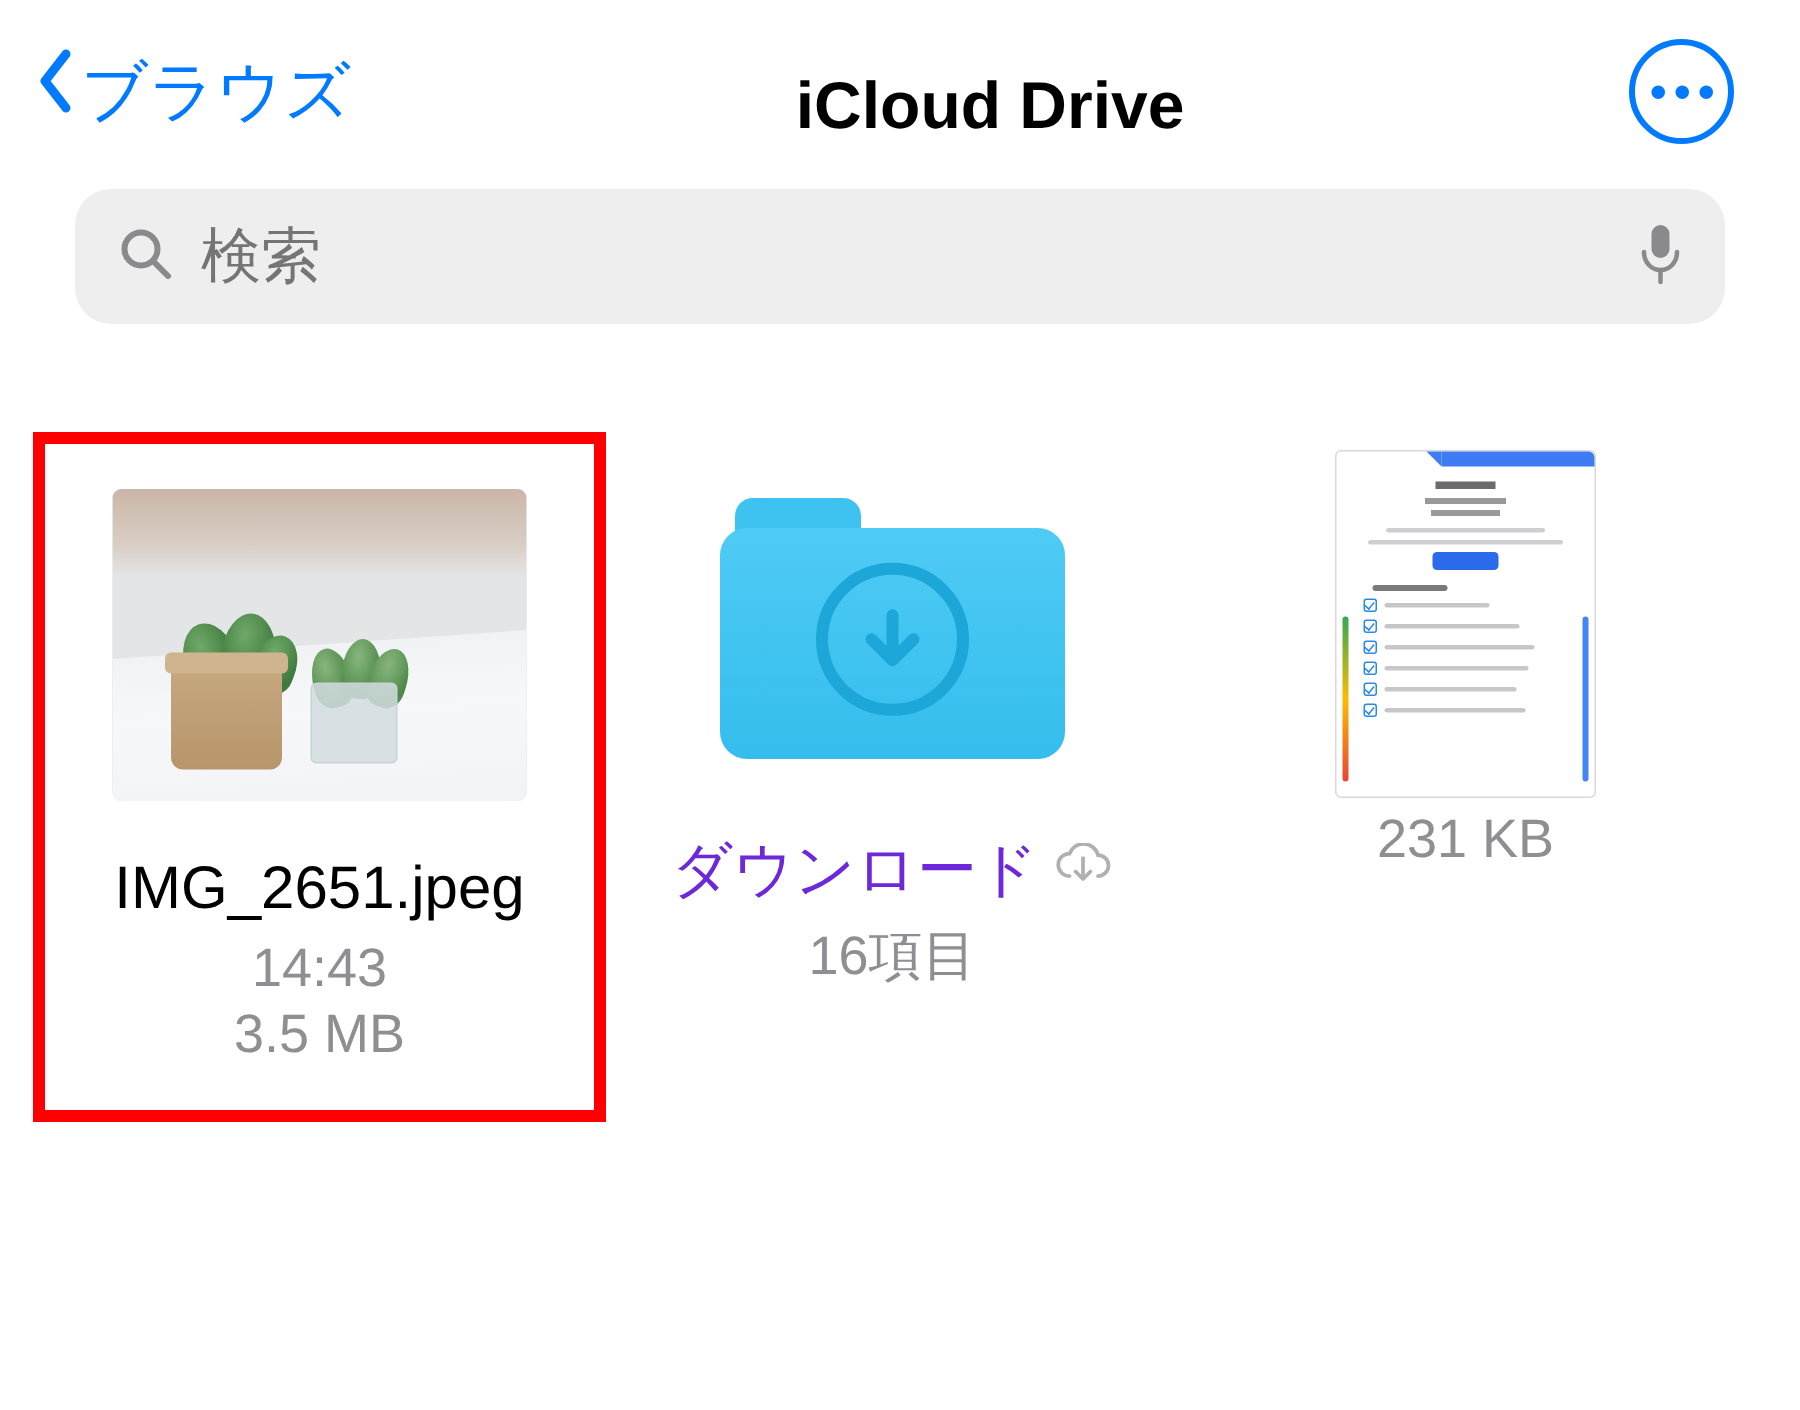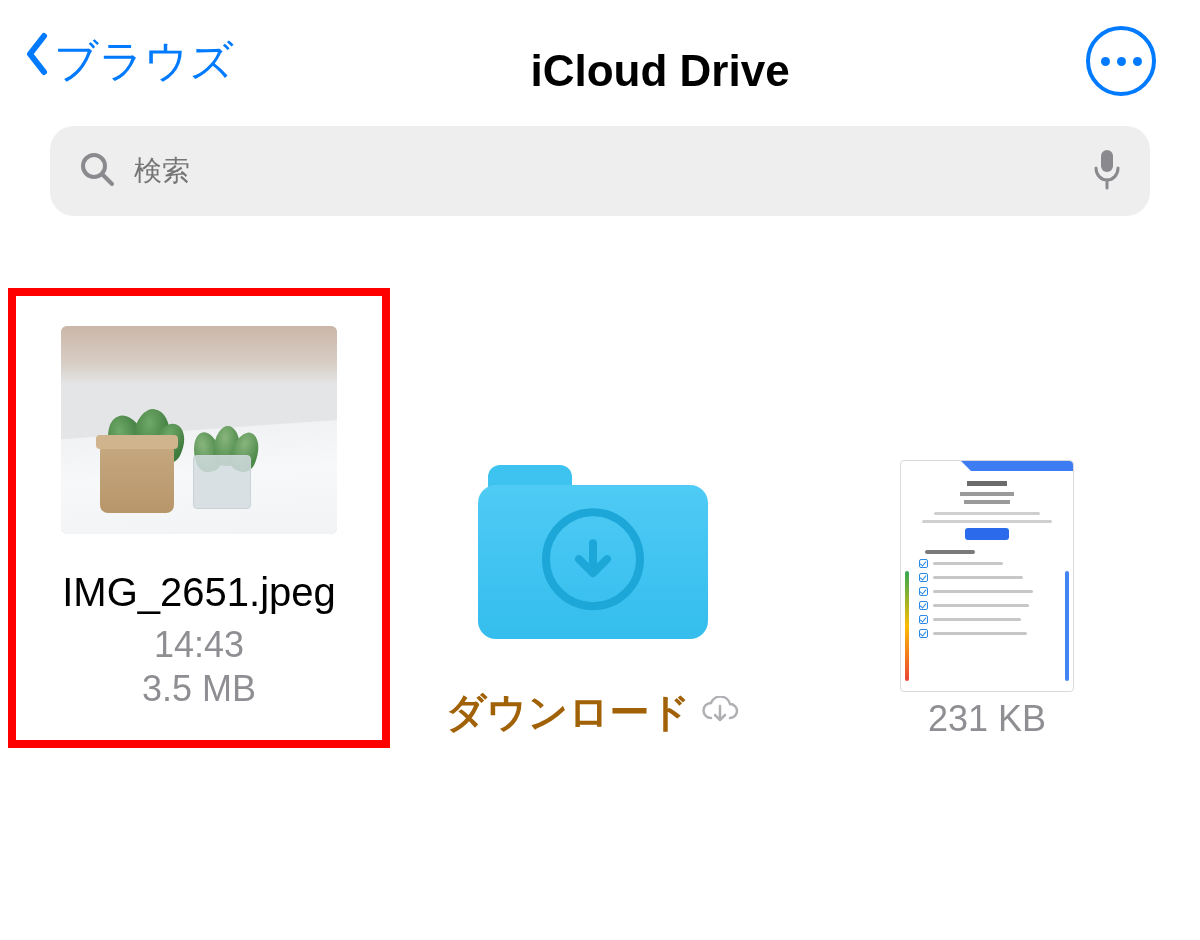--- a/index.html
+++ b/index.html
@@ -14,29 +14,29 @@
   .nav{display:flex;align-items:center;justify-content:space-between;padding:26px 44px 16px 24px;}
   .back{display:flex;align-items:flex-start;gap:4px;color:var(--ios-blue);font-size:44px;font-weight:400;cursor:pointer;}
   .chevron-left{width:26px;height:44px;display:inline-block;}
   .chevron-left svg{display:block;}
   .title{font-size:44px;font-weight:600;color:#000;margin-top:20px;}
   .more-btn{width:62px;height:62px;border:4px solid var(--ios-blue);border-radius:50%;display:flex;align-items:center;justify-content:center;gap:7px;cursor:pointer;}
   .more-btn span{width:9px;height:9px;border-radius:50%;background:var(--ios-blue);display:block;}
   .search-wrap{padding:14px 50px 0 50px;}
   .search{background:var(--ios-search-bg);border-radius:24px;height:90px;display:flex;align-items:center;padding:0 28px;gap:16px;}
   .search-icon{flex:0 0 auto;color:#8A8A8E;}
-  .search-input{flex:1;border:none;outline:none;background:transparent;font-size:28px;color:#8A8A8E;font-family:inherit;}
+  .search-input{flex:1;border:none;outline:none;background:transparent;font-size:40px;color:#8A8A8E;font-family:inherit;}
   .mic-icon{flex:0 0 auto;color:#8A8A8E;}
-  .grid{display:flex;gap:28px;padding:80px 30px 0 16px;align-items:flex-end;}
+  .grid{display:flex;gap:16px;padding:80px 30px 0 30px;align-items:flex-start;}
   .tile{width:366px;display:flex;flex-direction:column;align-items:center;cursor:pointer;}
   .tile.highlight{outline:8px solid #FF0000;outline-offset:0;padding-top:14px;padding-bottom:30px;}
   .thumb-box{height:240px;width:100%;display:flex;align-items:center;justify-content:center;}
   .fname{font-size:40px;color:#000;margin-top:16px;text-align:center;line-height:1.3;padding:0 8px;}
   .folder-row{display:flex;align-items:center;justify-content:center;gap:10px;margin-top:16px;}
-  .folder-row .name{font-size:40px;color:#a16207;font-weight:bold;}
+  .folder-row .name{font-size:40px;color:#6d28d9;}
   .meta{font-size:36px;color:var(--ios-grey);margin-top:6px;}
   .meta2{font-size:36px;color:var(--ios-grey);margin-top:2px;}
   
   .img-thumb{width:276px;height:208px;border-radius:6px;overflow:hidden;position:relative;background:#D9DDE1;}
   .img-thumb .sky{position:absolute;inset:0;background:linear-gradient(180deg,#CBB6A8 0%,#D8CEC5 18%,#E4E5E7 28%);}
   .img-thumb .table{position:absolute;left:0;right:0;bottom:0;height:55%;background:linear-gradient(180deg,#F0F2F4 0%,#F7F8F9 40%,#F2F3F5 100%);transform:skewY(-4deg);transform-origin:right;}
   .pot{position:absolute;bottom:10%;border-radius:8px;}
   .pot.a{left:14%;width:74px;height:70px;background:linear-gradient(180deg,#C6A87F,#B8966B);}
   .pot.a::before{content:"";position:absolute;top:-8px;left:-4px;right:-4px;height:14px;background:#CFB48D;border-radius:4px;}
   .pot.b{left:48%;width:56px;height:52px;background:rgba(210,220,225,.85);border:1px solid #C8D2D7;border-radius:4px;bottom:12%;}
@@ -155,20 +155,21 @@
     <div class="folder-row">
       <span class="name">ダウンロード</span>
       <span class="cloud-icon">
         <svg width="40" height="30" viewBox="0 0 40 30">
             <path d="M30 22a7 7 0 0 0 0-14 10 10 0 0 0-19-1A7 7 0 0 0 11 22" fill="none" stroke="#B0B0B4" stroke-width="2.5" stroke-linecap="round"></path>
             <line x1="20" y1="10" x2="20" y2="23" stroke="#B0B0B4" stroke-width="2.5" stroke-linecap="round"></line>
             <polyline points="15,19 20,24 25,19" fill="none" stroke="#B0B0B4" stroke-width="2.5" stroke-linecap="round" stroke-linejoin="round"></polyline>
           </svg>
       </span>
     </div>
+    <div class="meta">16項目</div>
   </div>
 
   <div class="tile">
     <div class="thumb-box">
       <div class="doc">
         <div class="topbar"></div>
           <div class="tri"></div>
         <div class="hdr1"></div>
           <div class="hdr2"></div>
           <div class="hdr3"></div>

